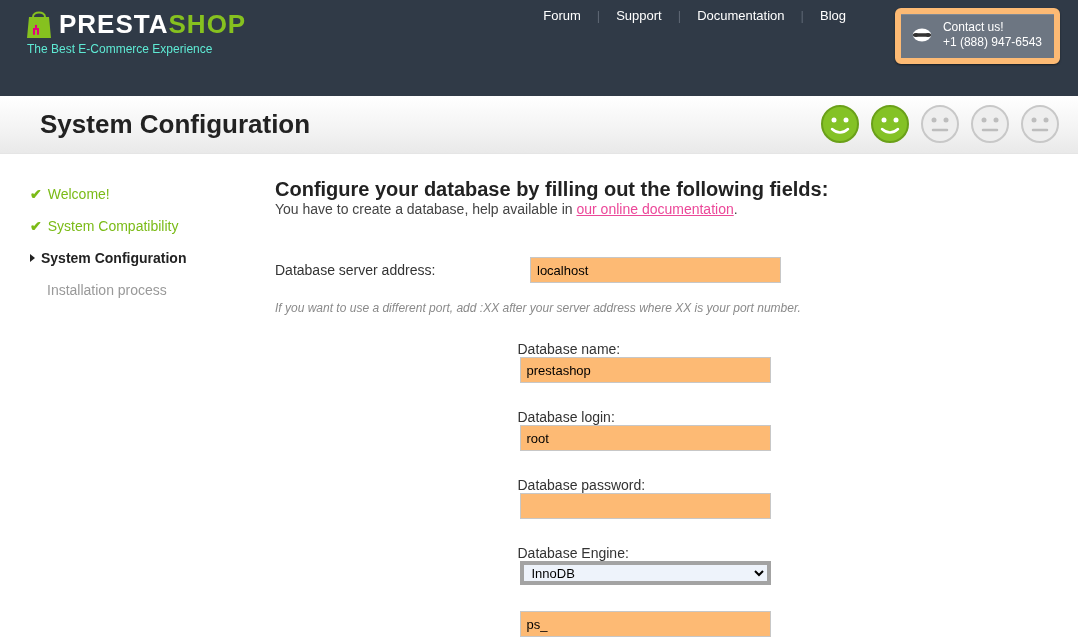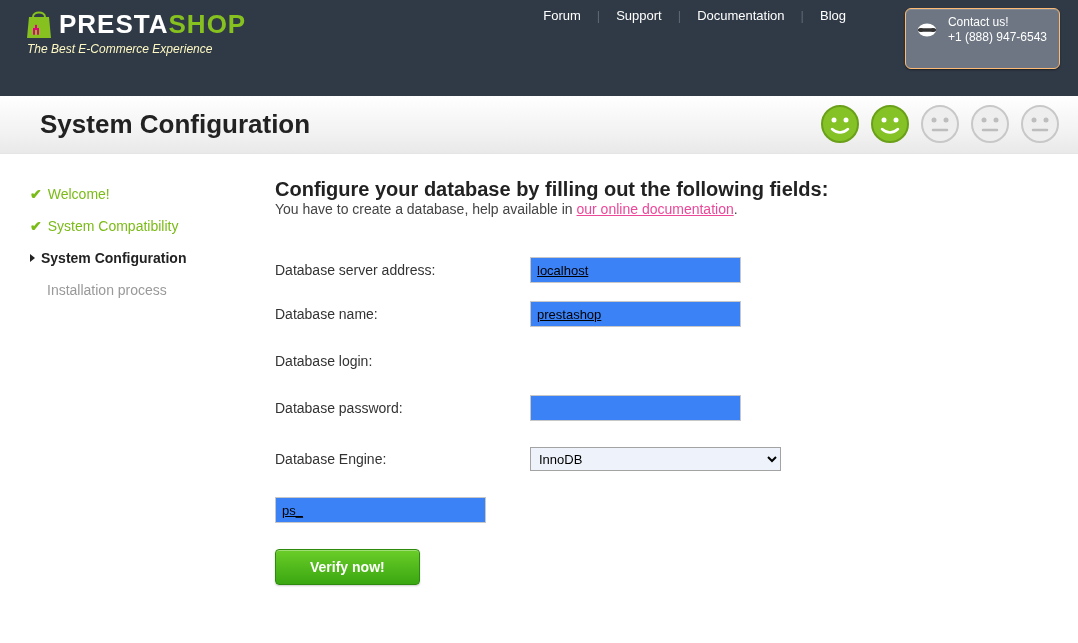--- a/index.html
+++ b/index.html
@@ -5,27 +5,27 @@
   * { box-sizing: border-box; margin: 0; padding: 0; }
   body { font-family: Arial, Helvetica, sans-serif; font-size: 13px; color: #333; background: #fff; }
   a { text-decoration: none; }
 
   .topbar { background: #303a47; height: 96px; position: relative; }
   .logo { position: absolute; left: 25px; top: 8px; }
   .logo-row { display: flex; align-items: center; gap: 6px; }
   .bag-icon { width: 28px; height: 32px; }
   .logo-text { font-family: "Arial Black", Arial, sans-serif; font-size: 26px; font-weight: 900; letter-spacing: 1px; color: #fff; }
   .logo-text .shop { color: #86c11f; }
-  .tagline { color: #fef9c3; font-style: italic; font-size: 12px; margin-top: 2px; margin-left: 2px; }
+  .tagline { color: #5eead4; font-size: 12px; margin-top: 2px; margin-left: 2px; }
 
   .topnav { position: absolute; top: 8px; right: 220px; display: flex; align-items: center; gap: 4px; color:#fff; font-size:13px;}
   .topnav a { color: #fff; padding: 0 12px; }
   .topnav .sep { color: #5d6673; }
 
-  .contact-box { position: absolute; top: 8px; right: 18px; background: #6d7682; border: 1px solid #fdba74; border-radius: 6px; padding: 6px 12px 23px 10px; display: flex; align-items: center; gap: 10px; box-shadow: inset 0 1px 0 rgba(255,255,255,.15), 0 1px 2px rgba(0,0,0,.5);}
+  .contact-box { position: absolute; top: 8px; right: 18px; background: #6d7682; border: 6px solid #fdba74; border-radius: 6px; padding: 6px 12px 8px 10px; display: flex; align-items: center; gap: 10px; box-shadow: inset 0 1px 0 rgba(255,255,255,.15), 0 1px 2px rgba(0,0,0,.5);}
   .contact-box .txt { color: #fff; font-size: 12px; line-height: 1.25; }
   .phone-icon { width: 22px; height: 22px; }
 
   .titlebar { background: linear-gradient(#fff,#f3f3f3 60%,#e9e9e9); border-bottom: 1px solid #e5e5e5; height: 58px; display: flex; align-items: center; padding-left: 40px; position: relative;}
   .titlebar h1 { font-size: 26px; font-weight: bold; color: #222; }
   .faces { position: absolute; right: 18px; top: 8px; display: flex; gap: 10px; }
   .face { width: 40px; height: 40px; }
 
   .page { display: flex; padding: 24px 18px 40px 30px; gap: 10px;}
   .sidebar { width: 235px; flex: none; }
@@ -37,24 +37,24 @@
   .check { color: #7bbb17; font-weight: bold; font-size: 14px;}
   .arrow-right { width: 0; height: 0; border-top: 4px solid transparent; border-bottom: 4px solid transparent; border-left: 5px solid #222; display:inline-block;}
 
   .main { flex: 1; max-width: 740px; }
   .main h2 { font-size: 20px; color: #222; font-weight: bold;}
   .main .intro { font-size: 14px; color: #444; margin-bottom: 40px; }
   .main .intro a { color: #ec4899; text-decoration: underline; }
 
   .field-row { display: flex; align-items: center; margin-bottom: 18px; }
   .field-row label { width: 255px; font-size: 14px; color: #333; }
-  .field-row input[type=text], .field-row input[type=password] { width: 211px; height: 26px; border: 1px solid #c7c7c7; padding: 0 6px; font-size: 13px; background:#3b82f6;text-decoration:underline;}
-  .field-row select { width: 251px; height: 24px; border: 1px solid #a3a3a3; background: #eef3fb; font-size: 13px; padding-left:4px;}
+  .field-row input[type=text], .field-row input[type=password] { width: 251px; height: 26px; border: 1px solid #c7c7c7; padding: 0 6px; font-size: 13px; background:#fdba74;}
+  .field-row select { width: 251px; height: 24px; border: 4px solid #a3a3a3; background: #eef3fb; font-size: 13px; padding-left:4px;}
   .hint-row { font-style: italic; color: #8a8a8a; font-size: 12px; margin-bottom: 26px; padding-left:0;}
-  .gap { margin-bottom: 26px; }
+  .gap { margin-bottom: 26px; flex-direction: column; }
 
   .verify-btn { display: inline-block; background: linear-gradient(#6bcd28,#3aa711); color: #fff; font-weight: bold; font-size: 14px; border: 1px solid #2e8a0e; border-radius: 4px; padding: 9px 34px; cursor: pointer; box-shadow: inset 0 1px 0 rgba(255,255,255,.35), 0 1px 2px rgba(0,0,0,.2);}
 </style>
 </head>
 <body>
 
 <div class="topbar">
   <div class="logo">
     <div class="logo-row">
       <svg class="bag-icon" viewBox="0 0 28 32">
@@ -155,28 +155,30 @@
   <main class="main">
     <h2>Configure your database by filling out the following fields:</h2>
     <p class="intro">
       <span>You have to create a database, help available in </span><a href="#">our online documentation</a><span>.</span>
     </p>
 
     <div class="field-row">
       <label>Database server address:</label>
       <input type="text" value="localhost" style="">
     </div>
+    <div class="hint-row">If you want to use a different port, add :XX after your server address where XX is your port number.</div>
 
     <div class="field-row gap">
       <label>Database name:</label>
       <input type="text" value="prestashop" style="">
     </div>
 
     <div class="field-row gap">
       <label>Database login:</label>
+      <input type="text" value="root" style="">
     </div>
 
     <div class="field-row gap">
       <label>Database password:</label>
       <input type="password" value="" style="">
     </div>
 
     <div class="field-row gap">
       <label>Database Engine:</label>
       <select>

